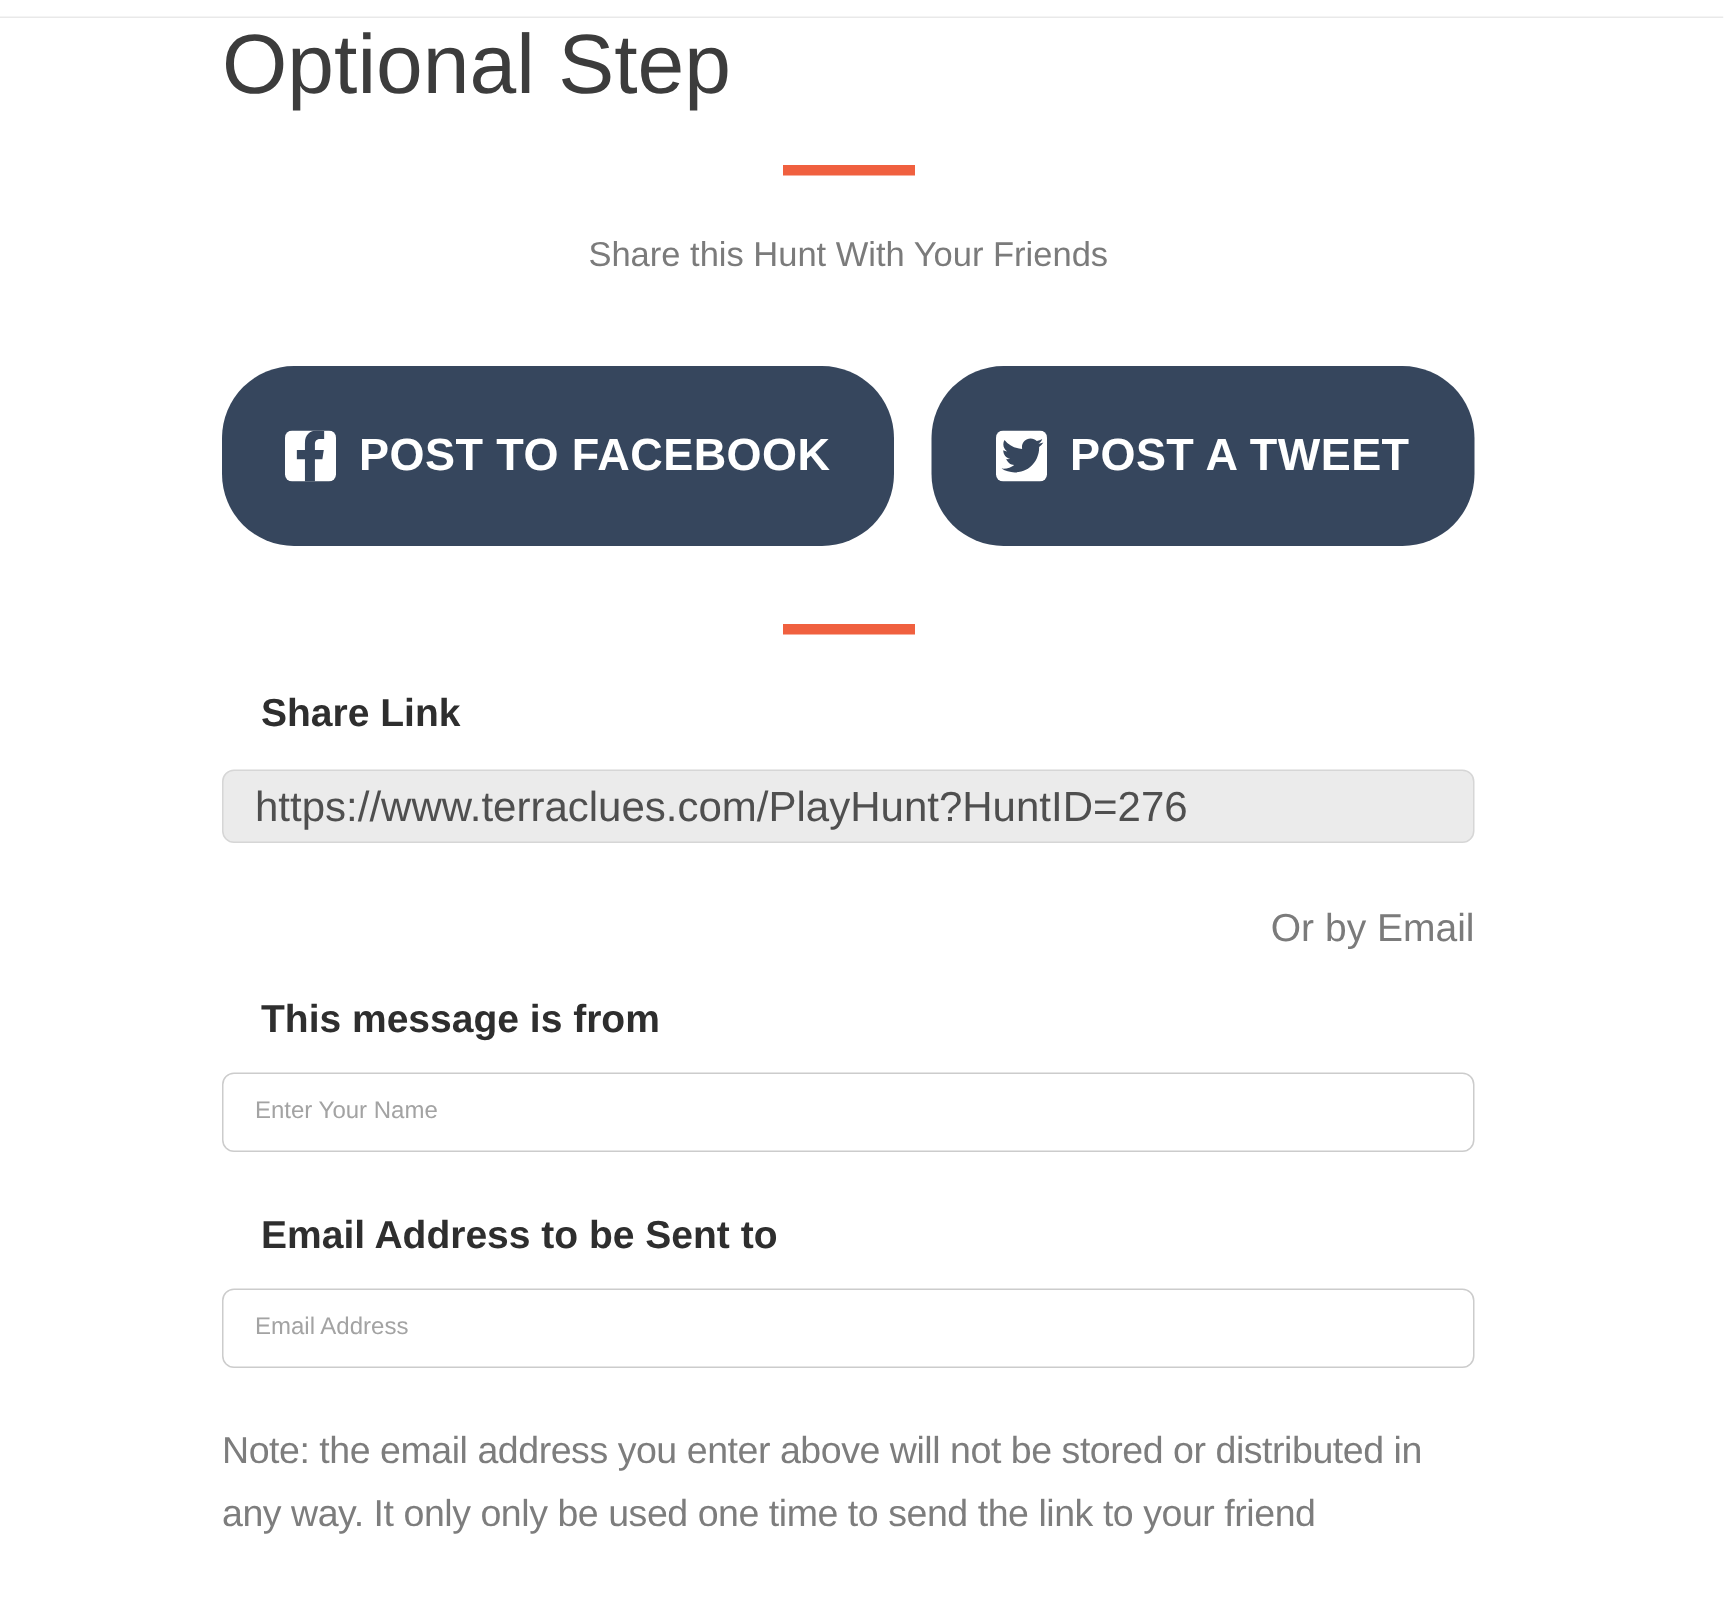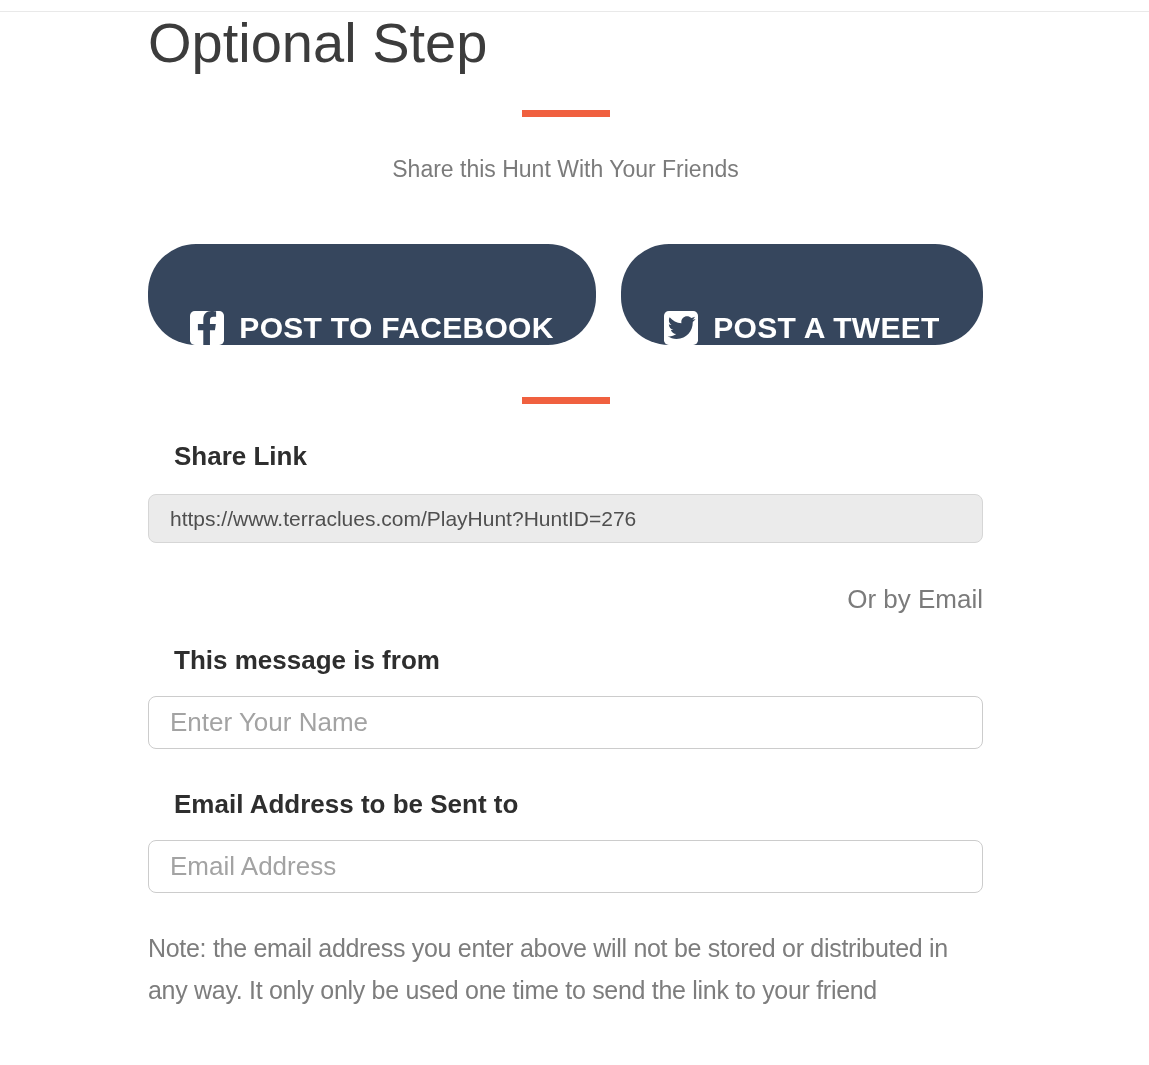--- a/index.html
+++ b/index.html
@@ -46,31 +46,31 @@
     color: #7b7b7b;
     text-align: center;
   }
   .btn-row {
     margin-top: 61px;
     display: flex;
     justify-content: space-between;
     align-items: center;
   }
   .social-btn {
-    height: 101px;
+    height: 120px;
     border: none;
     border-radius: 48px;
     background: var(--navy, #36465d);
     color: #ffffff;
     font-family: "Liberation Sans", sans-serif;
     font-weight: bold;
     font-size: 30px;
     letter-spacing: 0.3px;
     display: flex;
-    align-items: flex-end;
+    align-items: center;
     justify-content: center;
     gap: 15px;
     padding: 0;
     cursor: pointer;
   }
   .social-btn.facebook { width: 448px; }
   .social-btn.twitter  { width: 362px; }
   .icon { display: inline-flex; line-height: 0; }
   .icon svg rect { fill: #ffffff; }
   .icon svg path { fill: var(--navy, #36465d); }
@@ -84,21 +84,21 @@
   }
   .share-input {
     display: block;
     width: 100%;
     height: 49px;
     margin-top: 22px;
     background: #ebebeb;
     border: 1px solid #d6d6d6;
     border-radius: 8px;
     font-family: "Liberation Sans", sans-serif;
-    font-size: 21px;
+    font-size: 28px;
     color: #4f4f4f;
     padding: 0 21px;
     outline: none;
   }
   .or-email {
     margin: 41px 0 0;
     font-size: 26px;
     line-height: 1.2;
     color: #7b7b7b;
     text-align: right;
@@ -106,21 +106,21 @@
   .or-email + .field-label { margin-top: 29px; }
   .text-input {
     display: block;
     width: 100%;
     height: 53px;
     margin-top: 20px;
     background: #ffffff;
     border: 1px solid #cccccc;
     border-radius: 8px;
     font-family: "Liberation Sans", sans-serif;
-    font-size: 26px;
+    font-size: 16px;
     color: #4c1d95;
     padding: 0 21px;
     outline: none;
   }
   .text-input::placeholder { color: #a3a3a3; opacity: 1; }
   .field-label.second { margin-top: 40px; }
   .note {
     margin: 34px 0 0;
     font-size: 25px;
     letter-spacing: -0.3px;

